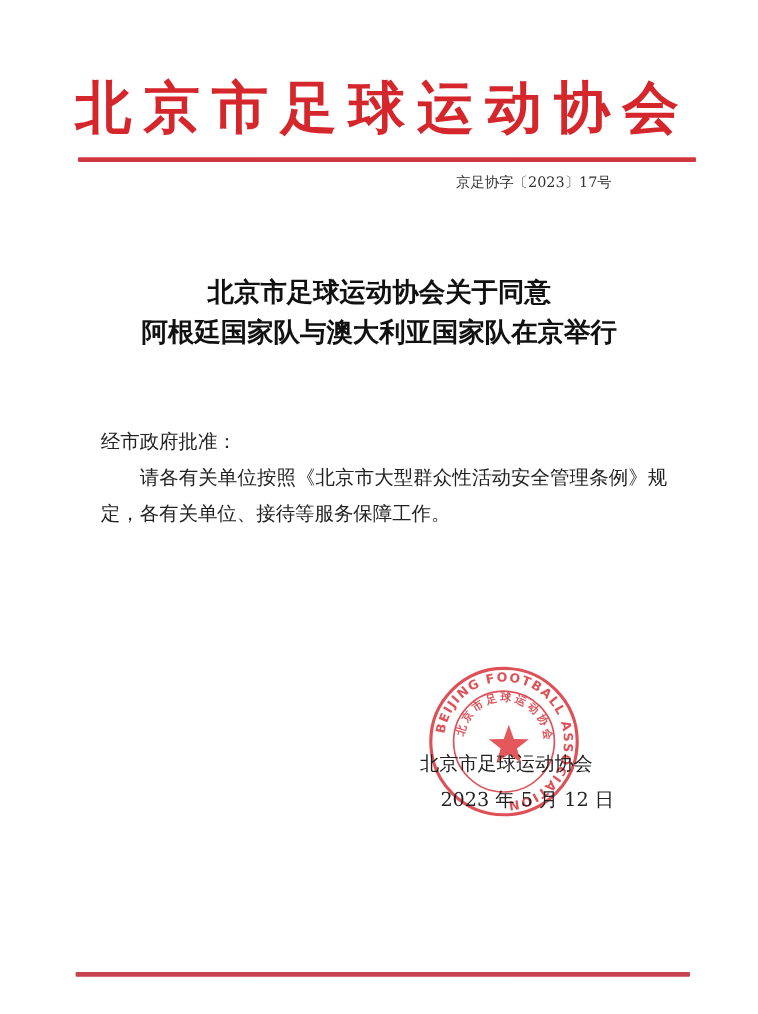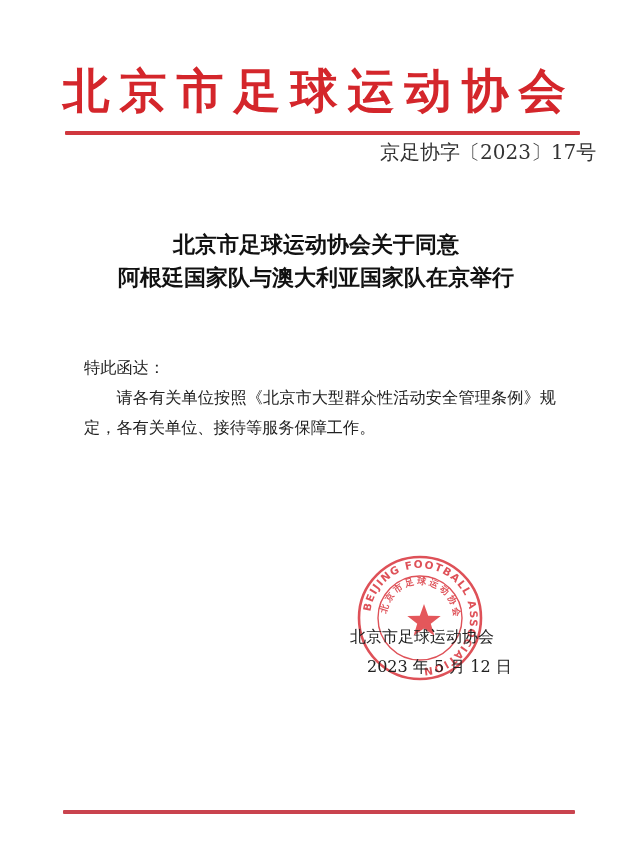--- a/index.html
+++ b/index.html
@@ -36,21 +36,21 @@
       top: 131px;
       width: 515px;
       height: 4px;
       background: #d0373e;
       border-radius: 1px;
     }
     .doc-number {
       position: absolute;
       left: 380px;
       top: 142px;
-      font-size: 20px;
+      font-size: 12px;
       line-height: 20px;
       color: #333333;
       white-space: nowrap;
     }
     .heading {
       position: absolute;
       left: 0;
       top: 228px;
       width: 632px;
       text-align: center;
@@ -114,21 +114,21 @@
 <div class="rule-top"></div>
 
 <div class="doc-number">京足协字〔2023〕17号</div>
 
 <div class="heading">
   <div>北京市足球运动协会关于同意</div>
   <div>阿根廷国家队与澳大利亚国家队在京举行</div>
 </div>
 
 <div class="body-text">
-  <p>特此函达：</p>
+  <p>经市政府批准：</p>
   <p class="indent">请各有关单位按照《北京市大型群众性活动安全管理条例》规定，各有关单位、接待等服务保障工作。</p>
 </div>
 
 <svg class="stamp" viewBox="0 0 128 128" xmlns="http://www.w3.org/2000/svg">
   <defs>
     <path id="outerArc" d="M 64,64 m -50,0 a 50,50 0 1,1 100,0 a 50,50 0 1,1 -100,0"></path>
     <path id="innerArc" d="M 64,64 m -34,0 a 34,34 0 1,1 68,0"></path>
   </defs>
   <circle cx="64" cy="64" r="61" fill="none" stroke="#d9333b" stroke-width="2.6"></circle>
   <circle cx="64" cy="64" r="42" fill="none" stroke="#d9333b" stroke-width="1.4"></circle>

